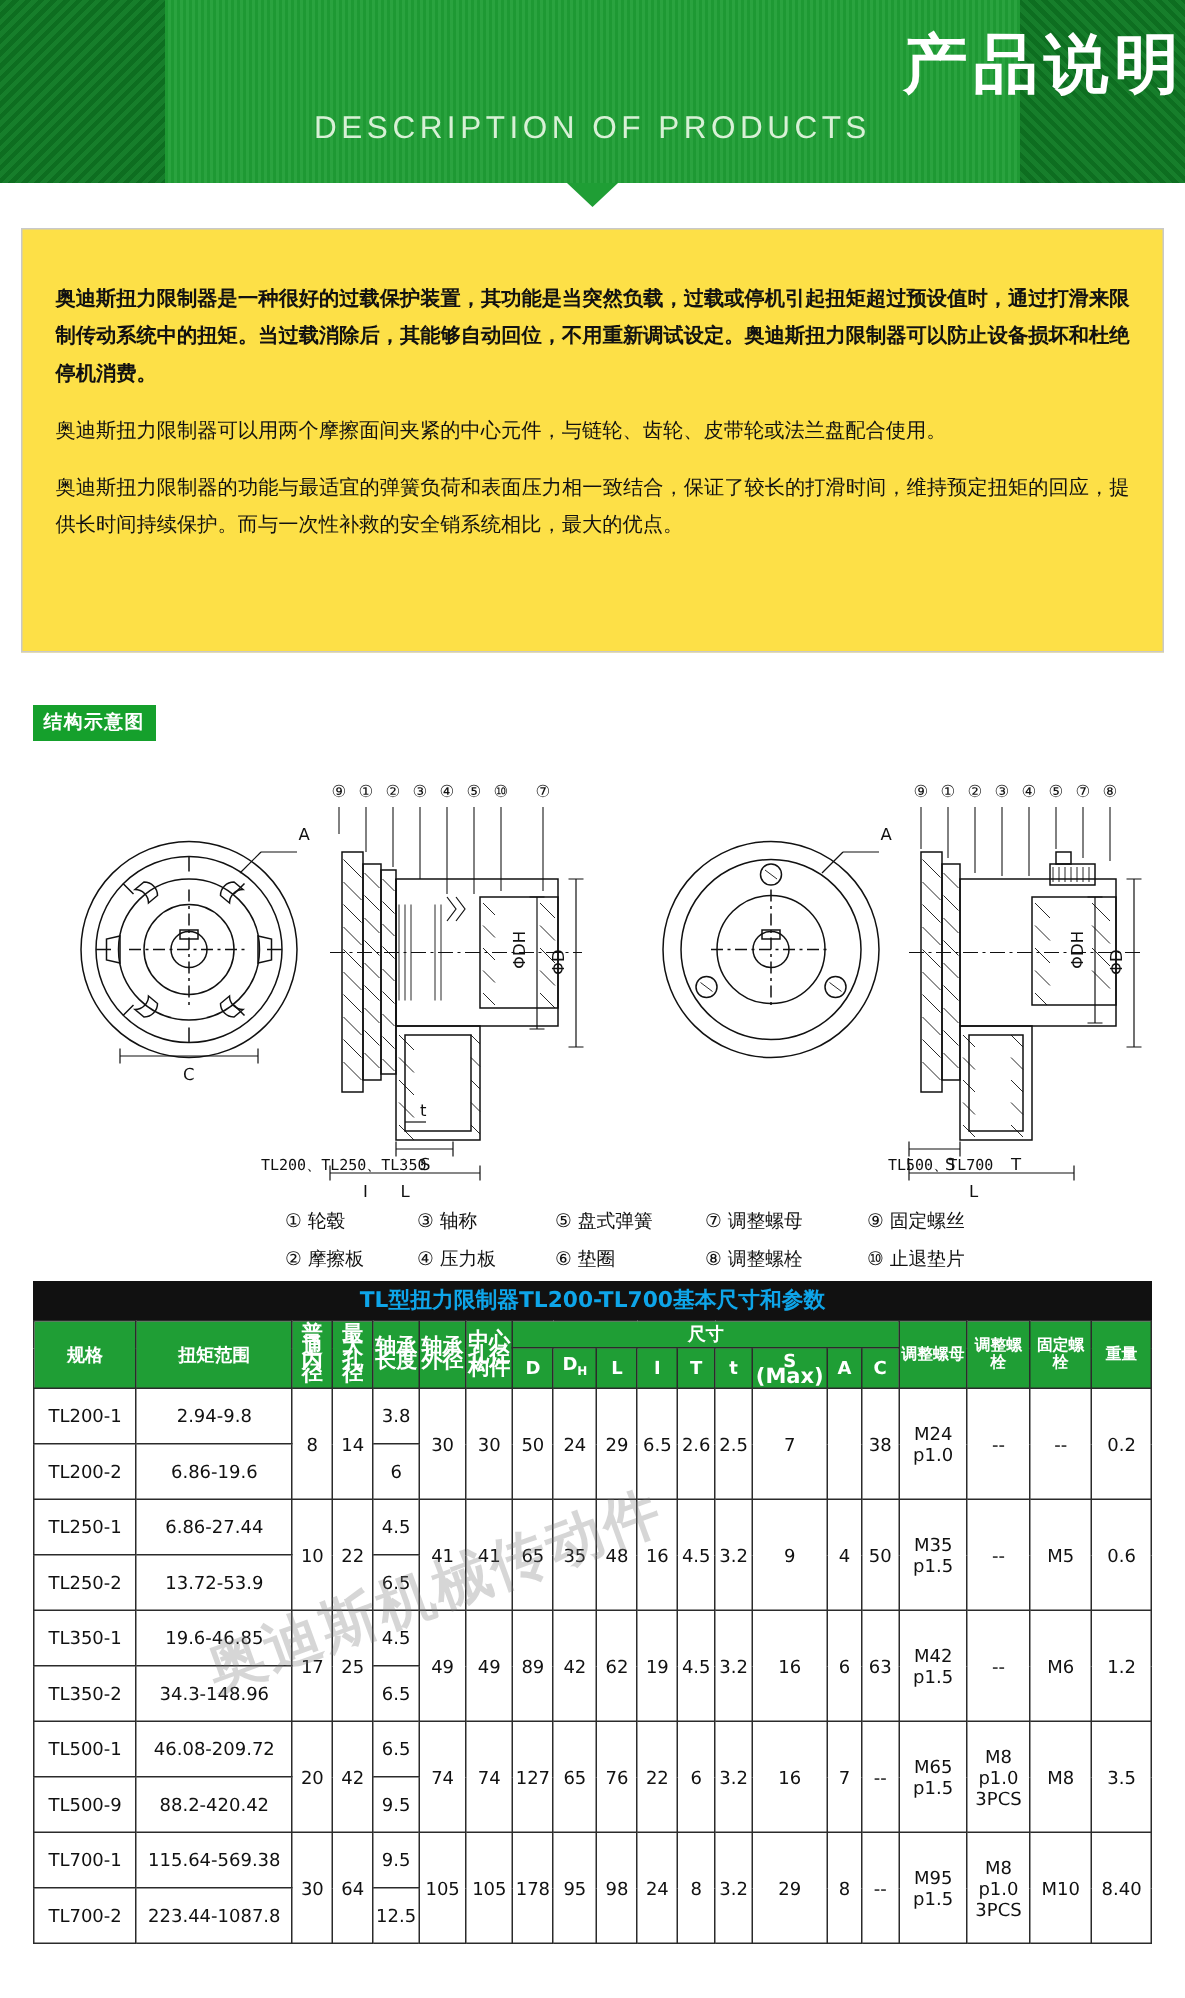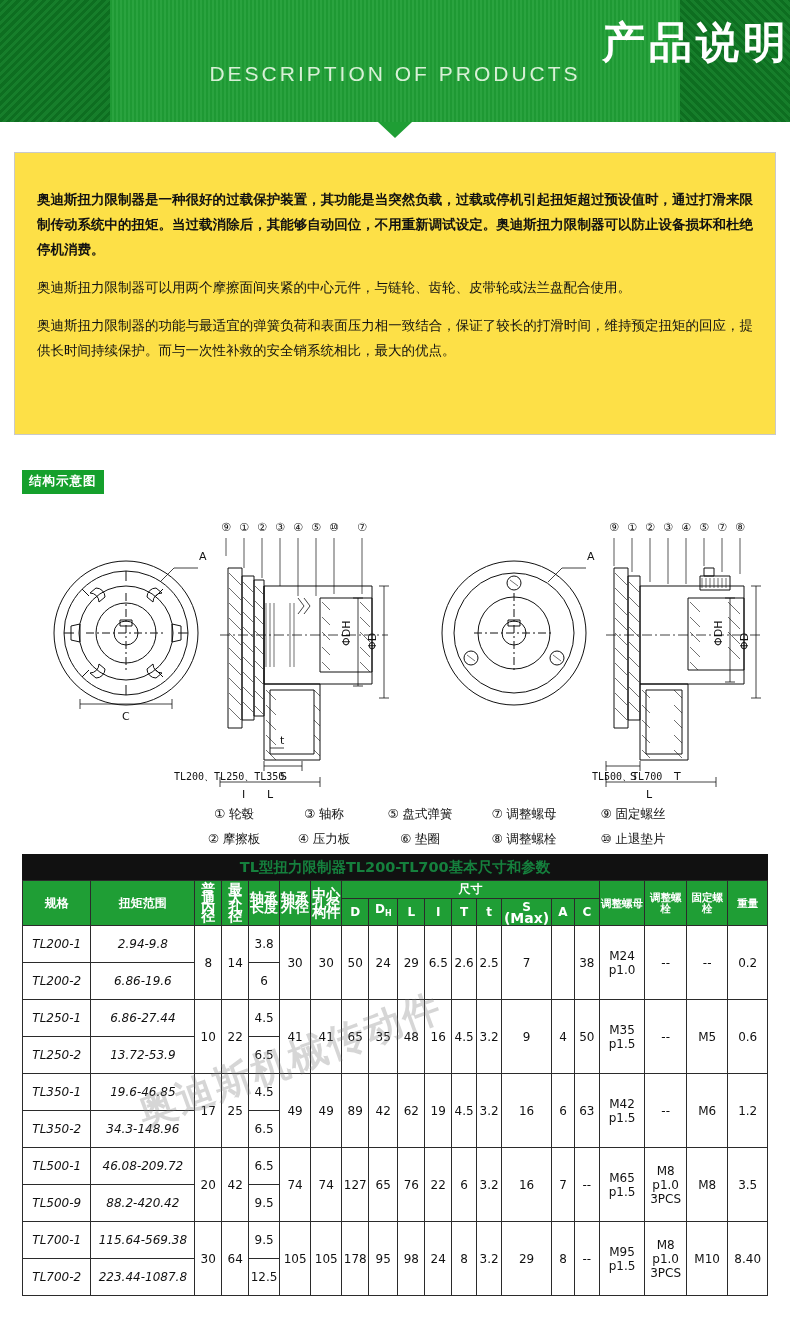--- a/index.html
+++ b/index.html
@@ -36,21 +36,21 @@
   .header .title {
     position:absolute; left:0; right:0; top:14px;
     text-align:right;
     color:#ffffff;
     font-size:43px;
     font-weight:bold;
     letter-spacing:4px;
     font-family: "DejaVu Sans", sans-serif;
   }
   .header .subtitle {
-    position:absolute; left:0; right:0; top:62px;
+    position:absolute; left:0; right:0; top:74px;
     text-align:center;
     color:#d8f0d6;
     font-size:21px;
     letter-spacing:3px;
     font-family: "Liberation Sans", sans-serif;
   }
   .header-arrow {
     position:absolute;
     left:50%; top:122px;
     margin-left:-17px;
@@ -115,31 +115,30 @@
   
   .legend {
     position:absolute;
     left:190px; top:806px;
     width:520px;
     display:grid;
     grid-template-columns: 88px 92px 100px 108px 110px;
     row-gap:8px;
     font-size:12.5px;
     font-family:"DejaVu Sans", sans-serif;
-    text-align:center;
   }
   .legend span { white-space:nowrap; }
 
   
   .table-title {
     position:absolute;
     left:22px; top:854px;
     width:746px; height:26px;
     background:#111111;
-    color:#15803d;
+    color:#0ea5e9;
     font-size:14.5px;
     font-weight:bold;
     text-align:center;
     line-height:26px;
     font-family:"DejaVu Sans", sans-serif;
   }
   table.spec {
     position:absolute;
     left:22px; top:880px;
     width:746px;
@@ -161,21 +160,21 @@
     font-weight:bold;
     font-size:12px;
     line-height:13px;
   }
   table.spec thead th.vert {
     font-size:10.5px;
     line-height:11px;
     padding:2px 0;
   }
   table.spec tbody td { height:37px; font-size:12px; }
-  td.leftcell { text-align:left; padding-left:6px;font-style:italic; }
+  td.leftcell { text-align:left; padding-left:6px; }
   .sub { font-size:8px; vertical-align:sub; }
   .tiny { font-size:14px; display:block; line-height:9px; }
   .wm {
     position:absolute;
     left:130px; top:1035px;
     font-size:38px;
     color:rgba(120,120,120,0.30);
     font-weight:bold;
     transform:rotate(-20deg);
     font-family:"DejaVu Sans", sans-serif;

